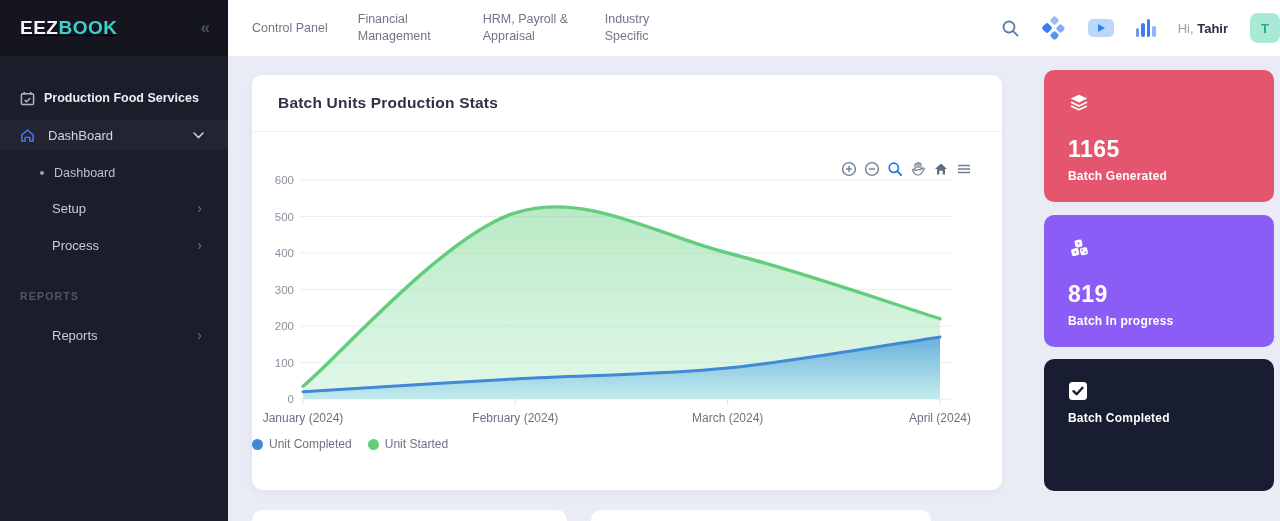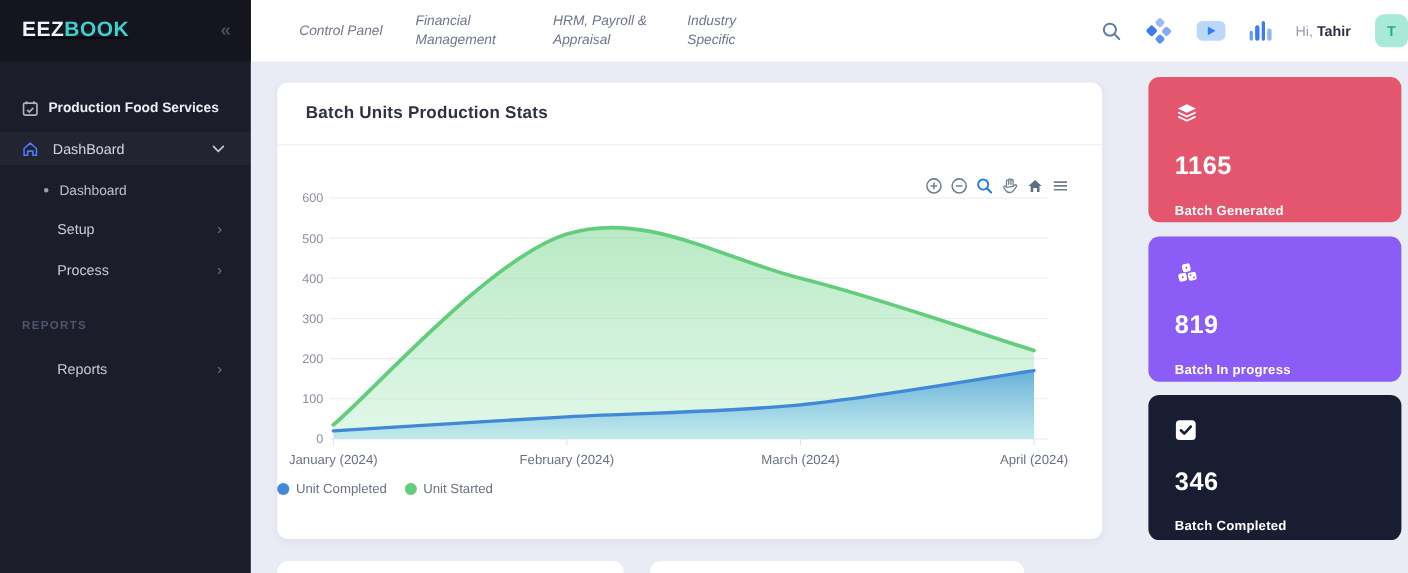--- a/index.html
+++ b/index.html
@@ -19,21 +19,21 @@
   .row-dashparent .chev-d { margin-left:auto; margin-right:24px; }
   .row-dashsub { top:158px; padding-left:40px; gap:10px; color:#bcc0cc; font-size:12.5px; }
   .bullet { width:4px; height:4px; border-radius:50%; background:#9aa0ac; display:inline-block; }
   .row-setup { top:193px; padding-left:52px; color:#c9ccd6; }
   .row-process { top:230px; padding-left:52px; color:#c9ccd6; }
   .side-heading { position:absolute; left:20px; top:290px; color:#50556b; font-size:10.5px; font-weight:700; letter-spacing:1.2px; }
   .row-reports { top:320px; padding-left:52px; color:#c9ccd6; }
 
   
   .topbar { position:absolute; left:228px; top:0; width:1052px; height:56px; background:#ffffff; display:flex; align-items:center; }
-  .nav-items { display:flex; align-items:center; gap:30px; padding-left:44px;font-style:italic; }
+  .nav-items { display:flex; align-items:center; gap:30px; padding-left:24px; }
   .nav-item { color:#6f7787; font-size:12.5px; line-height:17px; cursor:pointer; }
   .nav-financial { max-width:95px; }
   .nav-hrm { max-width:92px; }
   .nav-industry { max-width:62px; }
   .topbar-right { margin-left:auto; display:flex; align-items:center; gap:22px; }
   .greeting { font-size:13px; color:#9aa0ad; white-space:nowrap; }
   .greeting b { color:#2b2f44; font-weight:700; }
   .avatar { width:30px; height:30px; border-radius:8px; background:#a9ead6; color:#2aa890; font-size:13px; font-weight:700; display:flex; align-items:center; justify-content:center; cursor:pointer; }
   .icon-btn { cursor:pointer; display:flex; align-items:center; justify-content:center; }
   .diamonds { position:relative; width:24px; height:24px; }
@@ -65,21 +65,21 @@
   .dot-blue { background:#4189d6; }
   .dot-green { background:#62cd7c; }
 
   
   .stat-col { position:absolute; left:1044px; top:70px; width:230px; }
   .stat-card { position:absolute; left:0; width:230px; height:132px; border-radius:10px; color:#fff; padding:22px 24px; }
   .card-red    { top:0;    background:#e4566e; }
   .card-purple { top:145px; background:#8b5cf6; }
   .card-dark   { top:289px; background:#191d32; }
   .stat-value { font-size:23px; font-weight:700; margin-top:18px; letter-spacing:.5px; }
-  .stat-label { font-size:12px; font-weight:700; margin-top:20px; letter-spacing:.2px; }
+  .stat-label { font-size:12px; font-weight:700; margin-top:6px; letter-spacing:.2px; }
 
   
   .stub { position:absolute; top:510px; height:11px; background:#fff; border-radius:10px 10px 0 0; }
   .stub-a { left:252px; width:315px; }
   .stub-b { left:591px; width:340px; }
 </style>
 </head>
 <body>
 
 <aside class="sidebar">
@@ -287,19 +287,18 @@
     </svg>
     <div class="stat-value">819</div>
     <div class="stat-label">Batch In progress</div>
   </div>
 
   <div class="stat-card card-dark">
     <svg width="20" height="20" viewBox="0 0 20 20">
       <rect x="1" y="1" width="18" height="18" rx="3.5" fill="#ffffff"></rect>
       <path d="M5.5 10.2 L8.6 13.2 L14.5 6.8" fill="none" stroke="#191d32" stroke-width="2.4" stroke-linecap="round" stroke-linejoin="round"></path>
     </svg>
-    <div class="stat-value">346</div>
     <div class="stat-label">Batch Completed</div>
   </div>
 </div>
 
 <div class="stub stub-a"></div>
 <div class="stub stub-b"></div>
 
 </body></html>

